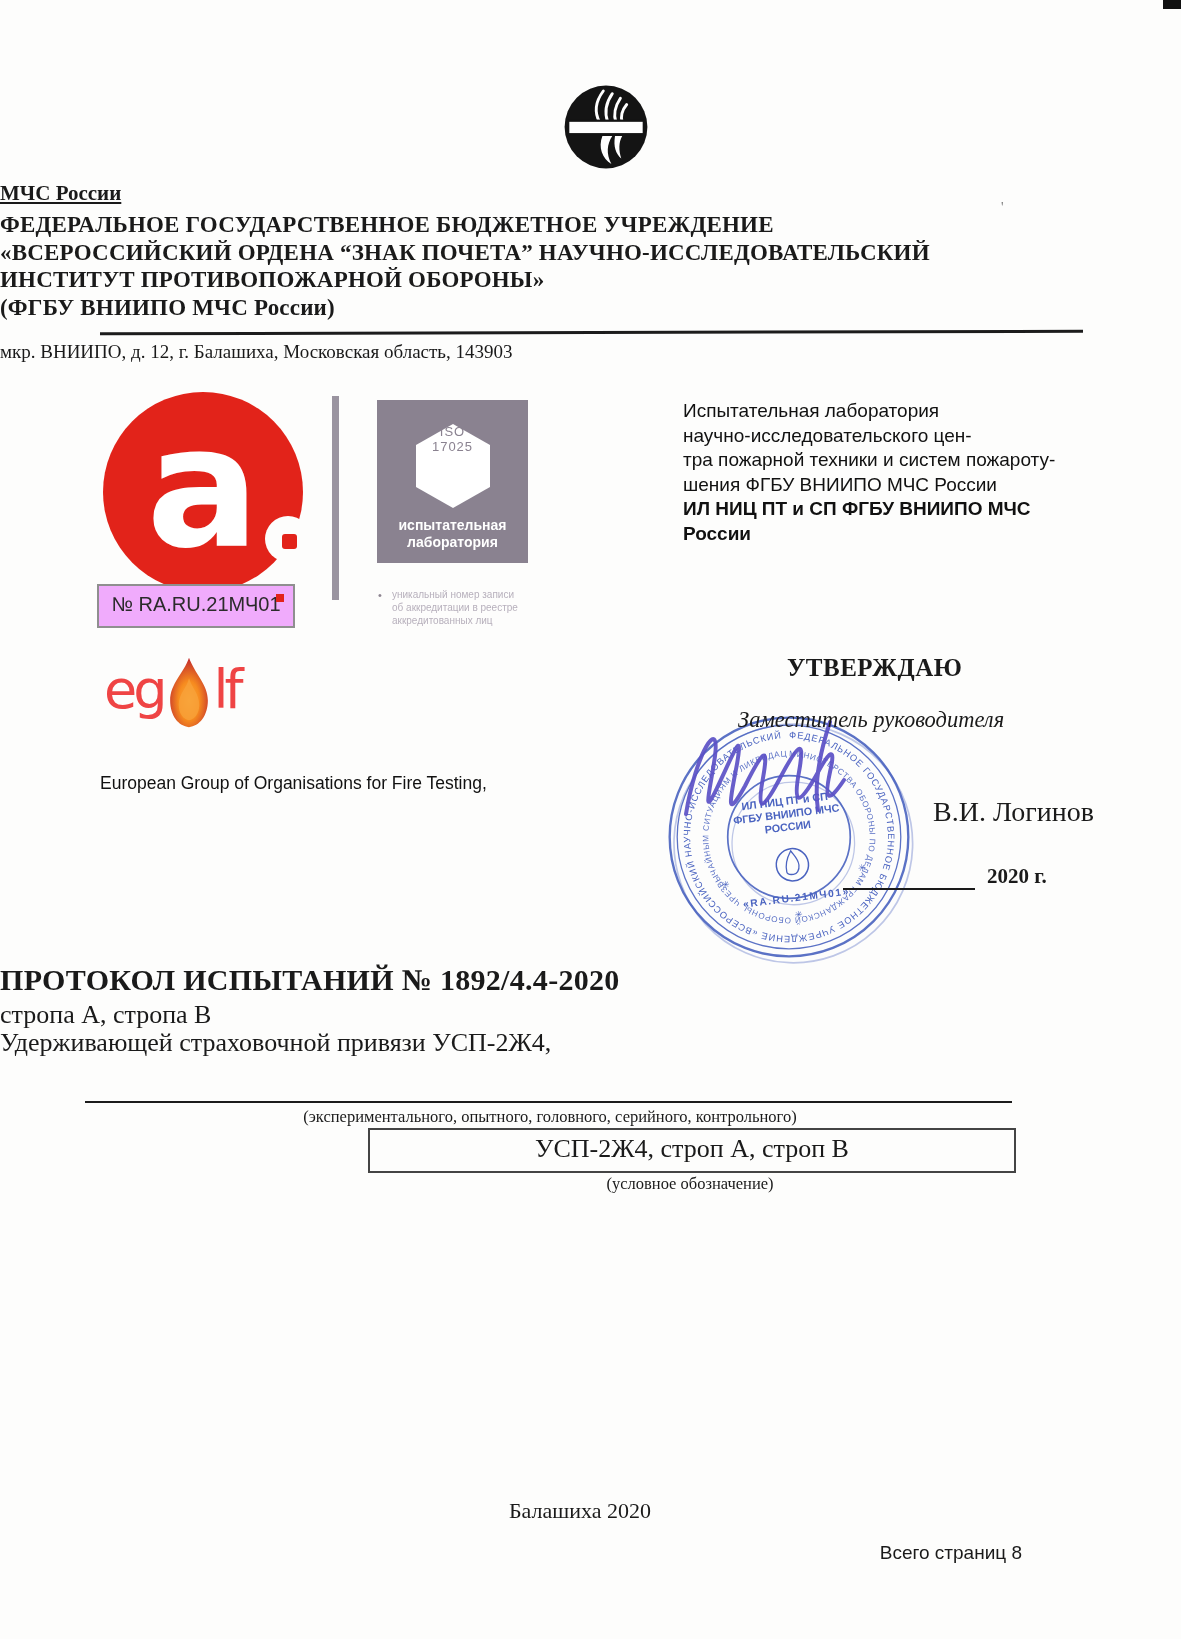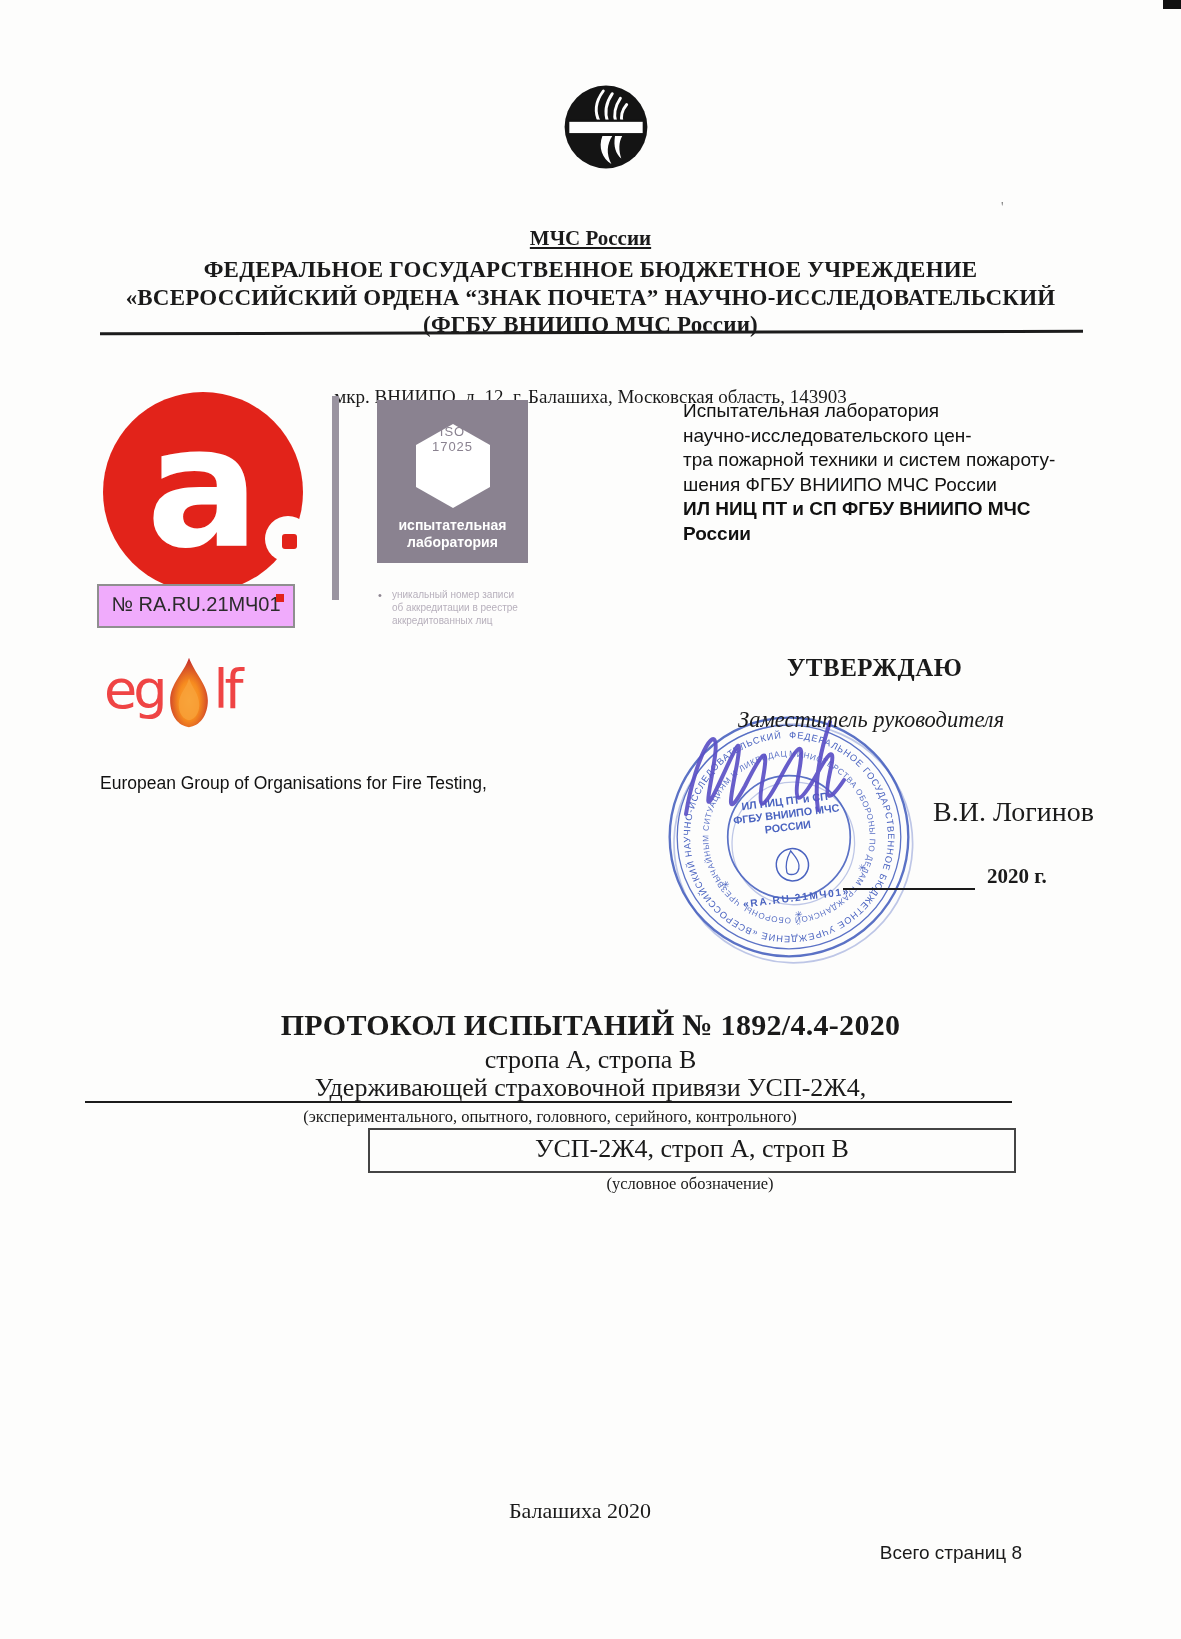--- a/index.html
+++ b/index.html
@@ -2,21 +2,21 @@
 <html lang="ru"><head>
 <meta charset="utf-8">
 <style>
   html,body{margin:0;padding:0;background:#e8e8e8;}
   #page{
     position:relative;width:1181px;height:1639px;margin:0 auto;
     background:#fdfdfc;overflow:hidden;
     font-family:"Liberation Serif", serif;color:#1a1a1a;
   }
   .abs{position:absolute;}
-  .ctr{left:0;right:0;text-align:center;margin-top:45px;}
+  .ctr{left:0;right:0;text-align:left;}
   .sans{font-family:"Liberation Sans", sans-serif;}
 
   
   .mchs-label{top:181px;font-weight:bold;font-size:21px;}
   .mchs-label span{text-decoration:underline;}
   .org-block{top:211px;font-weight:bold;font-size:23px;line-height:27.5px;letter-spacing:.2px;}
   .head-rule{top:331px;left:100px;width:983px;height:3px;background:#1c1c1c;transform:rotate(-0.15deg);}
   .address{top:341px;font-size:19px;}
 
   
@@ -95,20 +95,21 @@
       <path d="M46,60 C41,73 46,85 56,91 C50,80 51,69 57,60 Z" fill="#fff"></path>
       <path d="M60,60 C58,72 61,80 67,85 C64,76 64,67 68,60 Z" fill="#fff"></path>
       <rect x="8" y="43" width="84" height="15" fill="#fff" stroke="#141414" stroke-width="2.5"></rect>
     </svg>
   </div>
   <div class="abs ctr mchs-label"><span>МЧС России</span></div>
 
   <div class="abs ctr org-block">
     <div>ФЕДЕРАЛЬНОЕ ГОСУДАРСТВЕННОЕ БЮДЖЕТНОЕ УЧРЕЖДЕНИЕ</div>
     <div>«ВСЕРОССИЙСКИЙ ОРДЕНА “ЗНАК ПОЧЕТА” НАУЧНО-ИССЛЕДОВАТЕЛЬСКИЙ</div>
+    <div>ИНСТИТУТ ПРОТИВОПОЖАРНОЙ ОБОРОНЫ»</div>
     <div>(ФГБУ ВНИИПО МЧС России)</div>
   </div>
   <div class="abs head-rule"></div>
   <div class="abs ctr address">мкр. ВНИИПО, д. 12, г. Балашиха, Московская область, 143903</div>
 
   <div class="abs acc-mark">
     <div class="a-glyph">a</div>
     <div class="acc-notch"></div>
     <div class="acc-dot"></div>
   </div>

